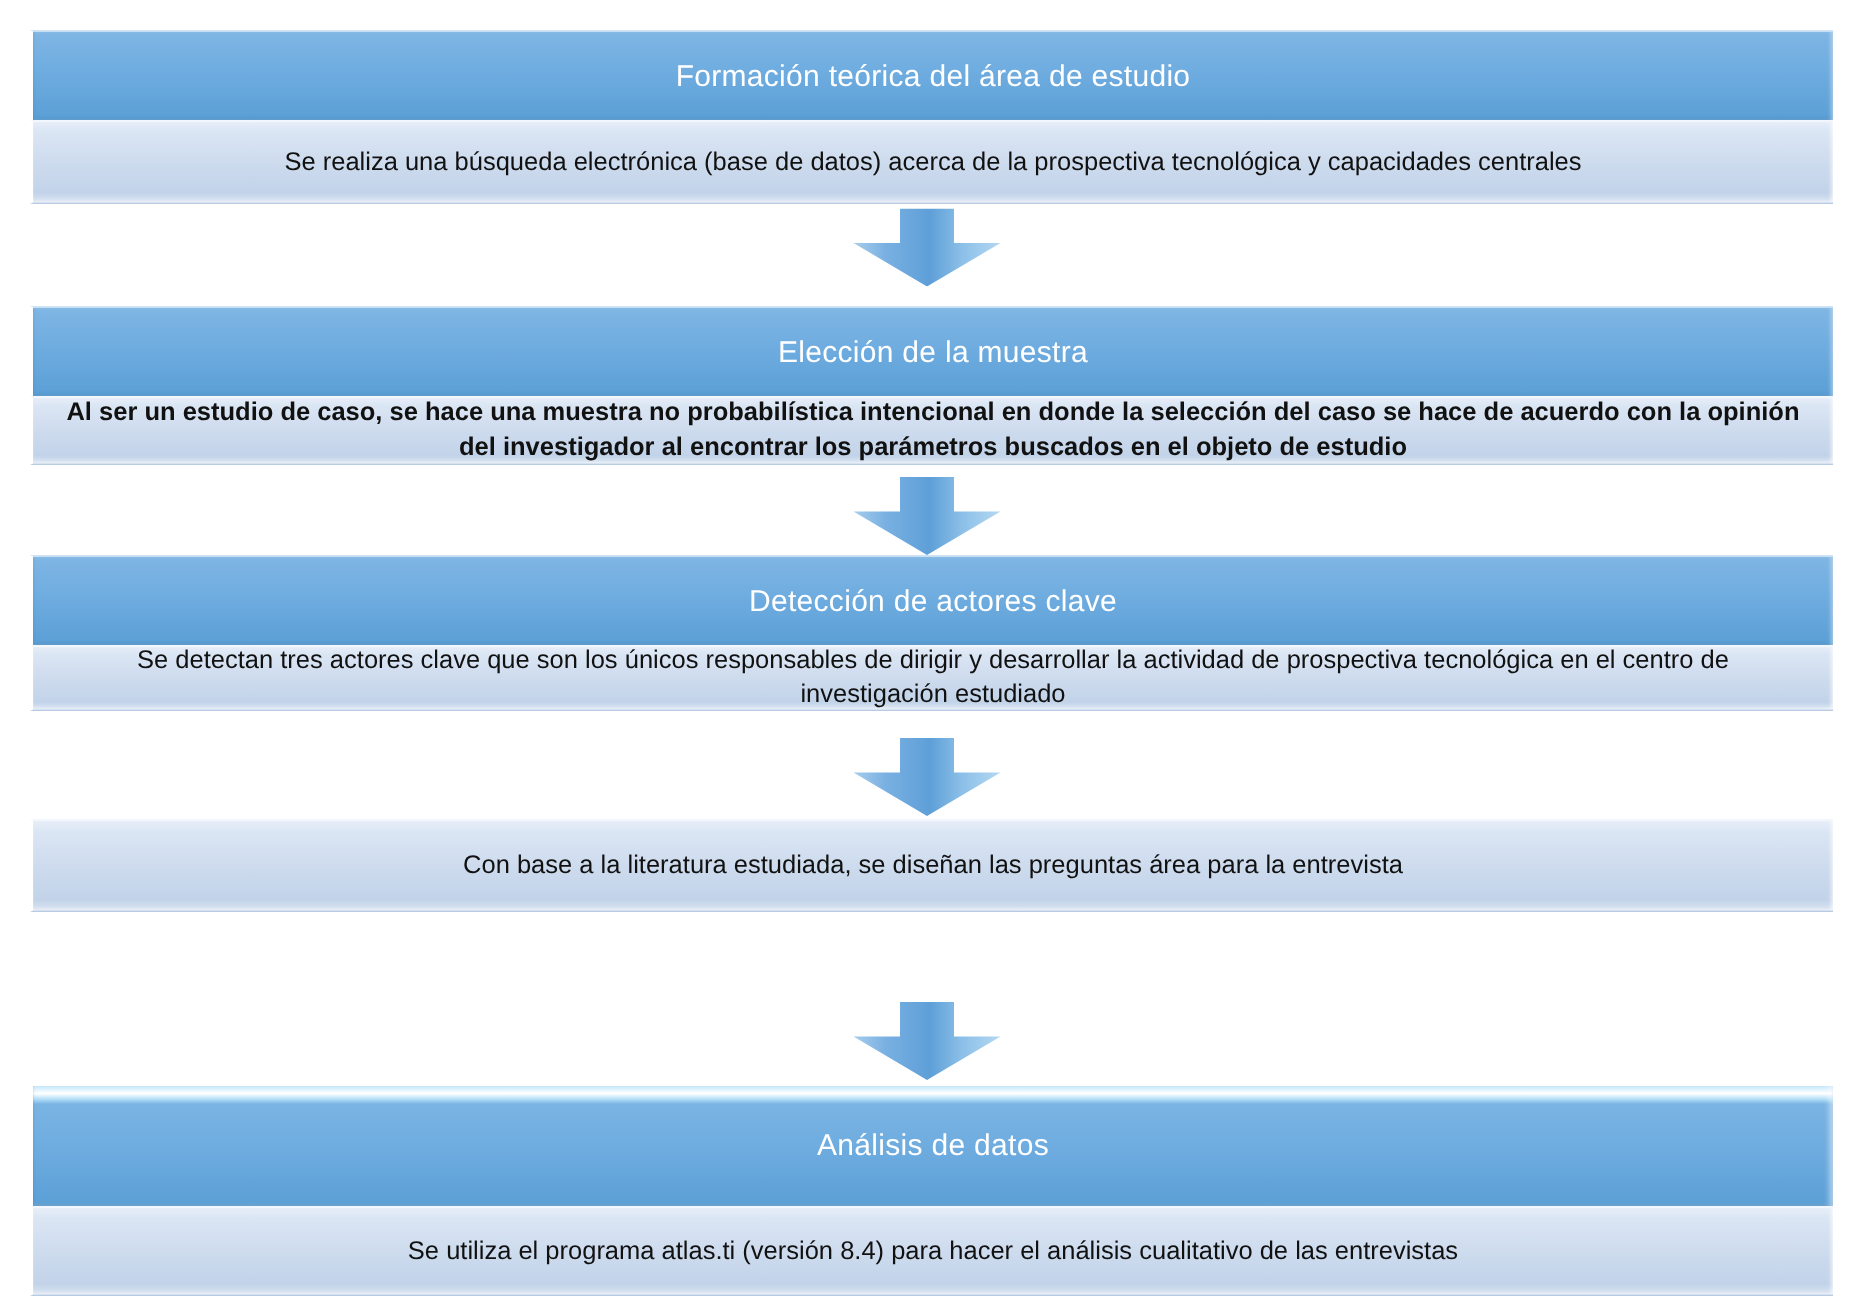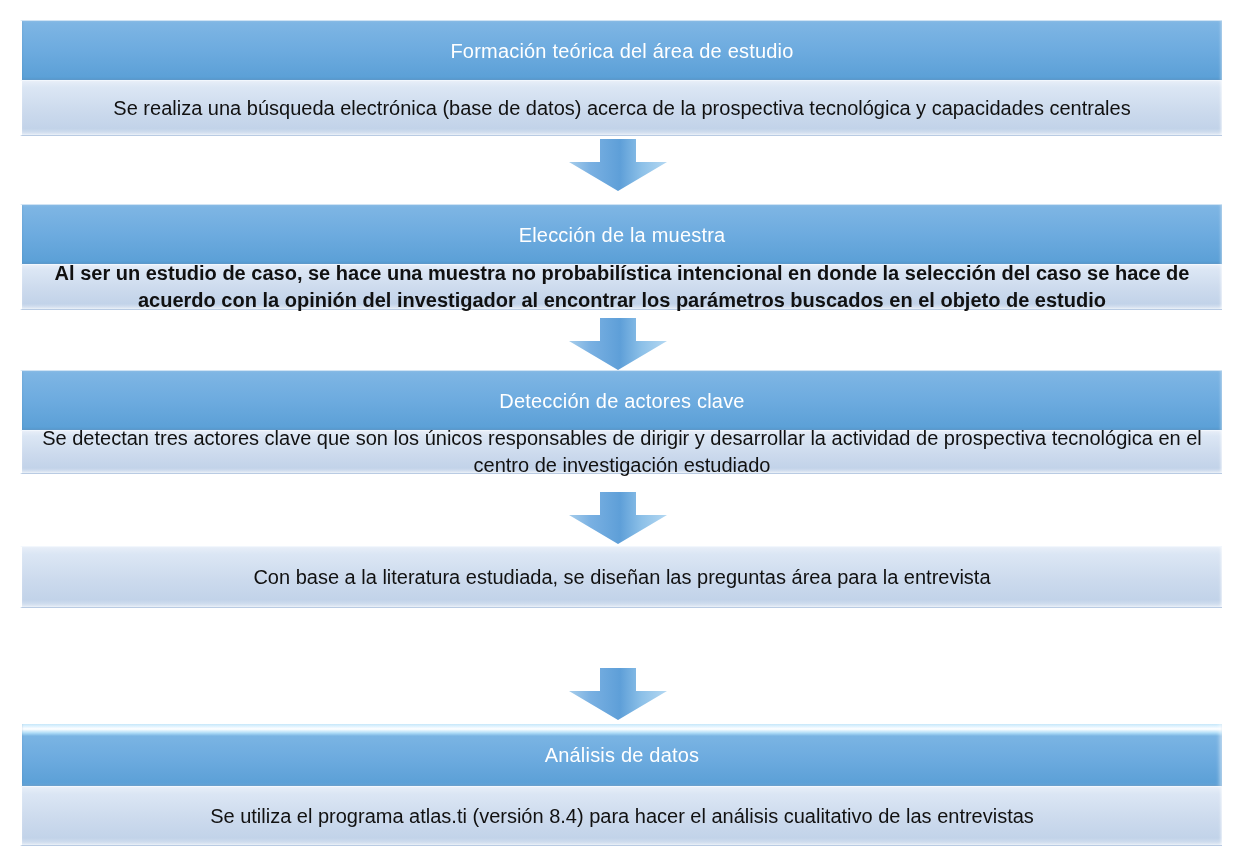--- a/index.html
+++ b/index.html
@@ -57,21 +57,21 @@
     box-shadow: inset -3px 0 4px -1px rgba(255,255,255,0.6),
                 inset 0 -1px 2px rgba(40,90,140,0.28);
   }
 
   .step-body {
     position: relative;
     width: 100%;
     background: linear-gradient(180deg,
         #e7eef8 0%, #dbe6f4 12%, #ccdaed 55%, #c2d3e9 88%, #d9e4f2 100%);
     color: #111111;
-    font-size: 20px;
+    font-size: 17px;
     line-height: 1.35;
     text-align: center;
     display: flex;
     align-items: center;
     justify-content: flex-end;
     padding: 16px 18px;
     border-left: 2px solid #ffffff;
     border-top: 1px solid #f2f7fd;
     border-bottom: 1px solid #b9cbe3;
     box-shadow: inset -2px 0 3px -1px rgba(255,255,255,0.75),
@@ -182,21 +182,21 @@
           <stop offset="52%" stop-color="#5e9fd8"></stop>
           <stop offset="74%" stop-color="#8cc0e8"></stop>
           <stop offset="100%" stop-color="#b4d8f2"></stop>
         </linearGradient>
       </defs>
       <path d="M32 0 L68 0 L68 23 L99 23 L50 52 L1 23 L32 23 Z" fill="url(#ag4)"></path>
     </svg>
   </div>
 
   <div class="step beveled" id="step-4" style="top:724px;">
-    <div class="step-header" style="height:62px;">
+    <div class="step-header" style="height:80px;">
       <span>Análisis de datos</span>
     </div>
     <div class="step-body" style="height:60px;">
       <span class="step-body-text">Se utiliza el programa atlas.ti (versión 8.4) para hacer el análisis cualitativo de las entrevistas</span>
     </div>
   </div>
 
 </div>
 
 </body></html>

